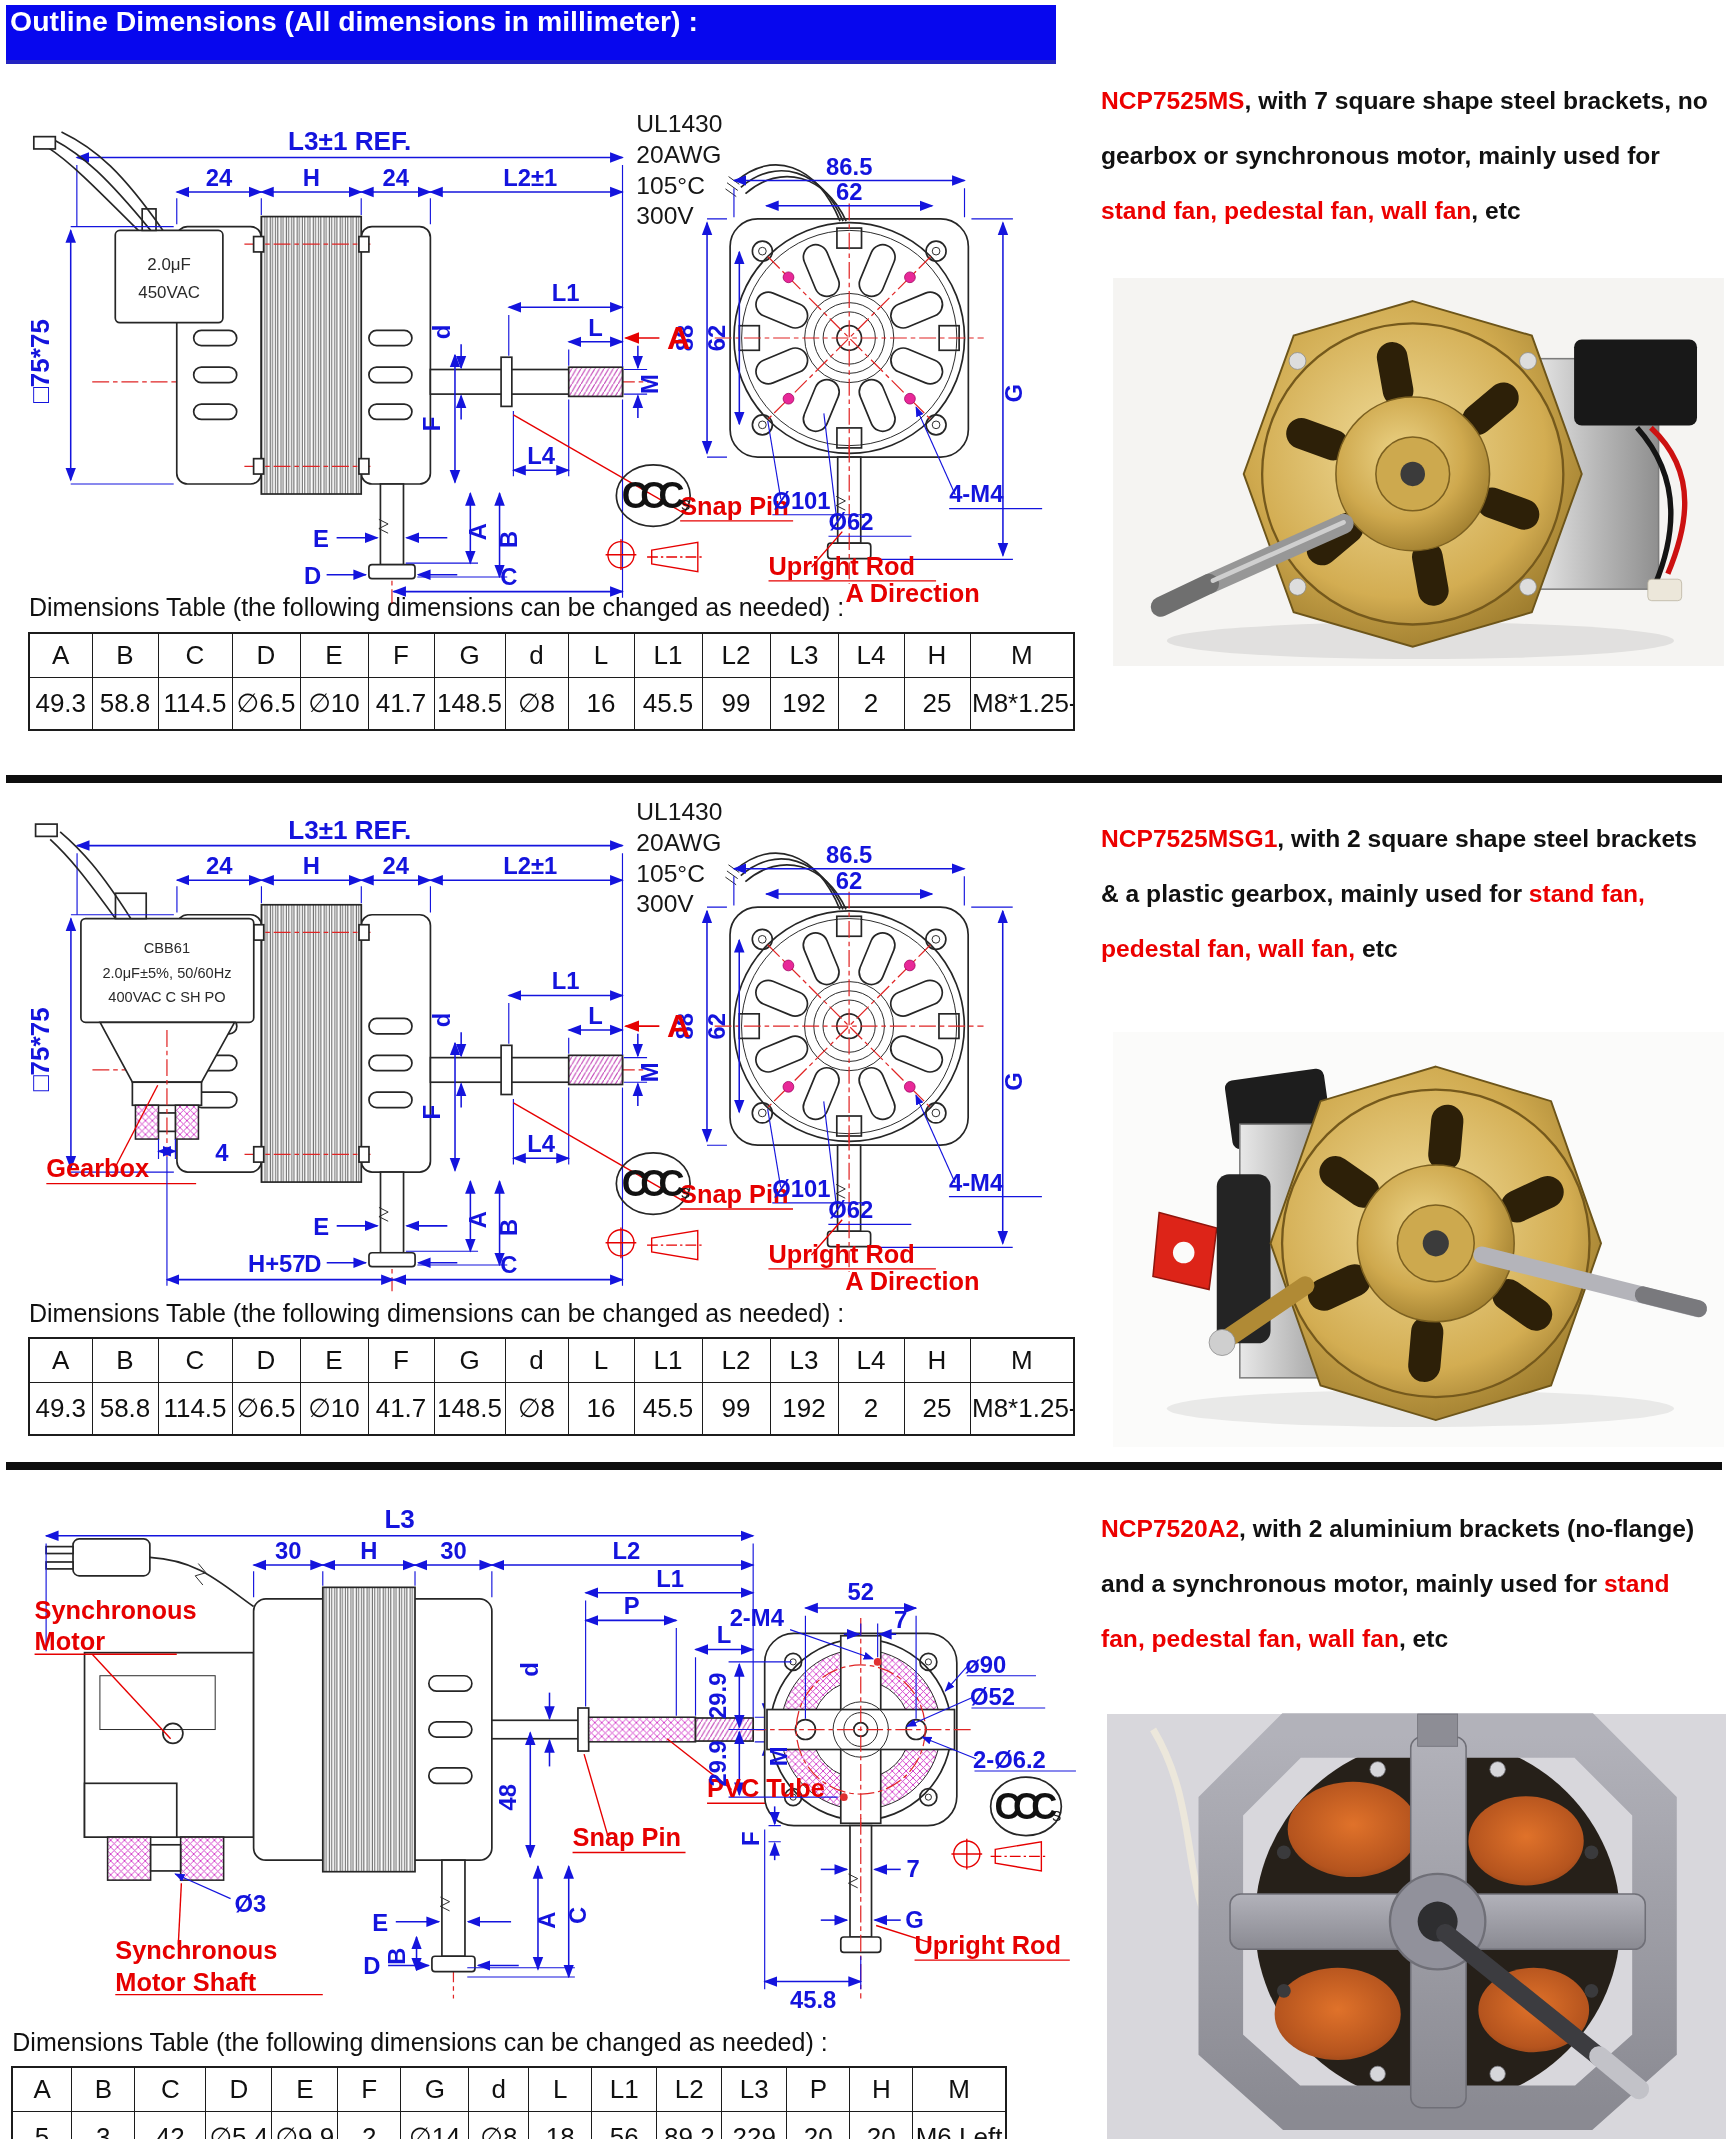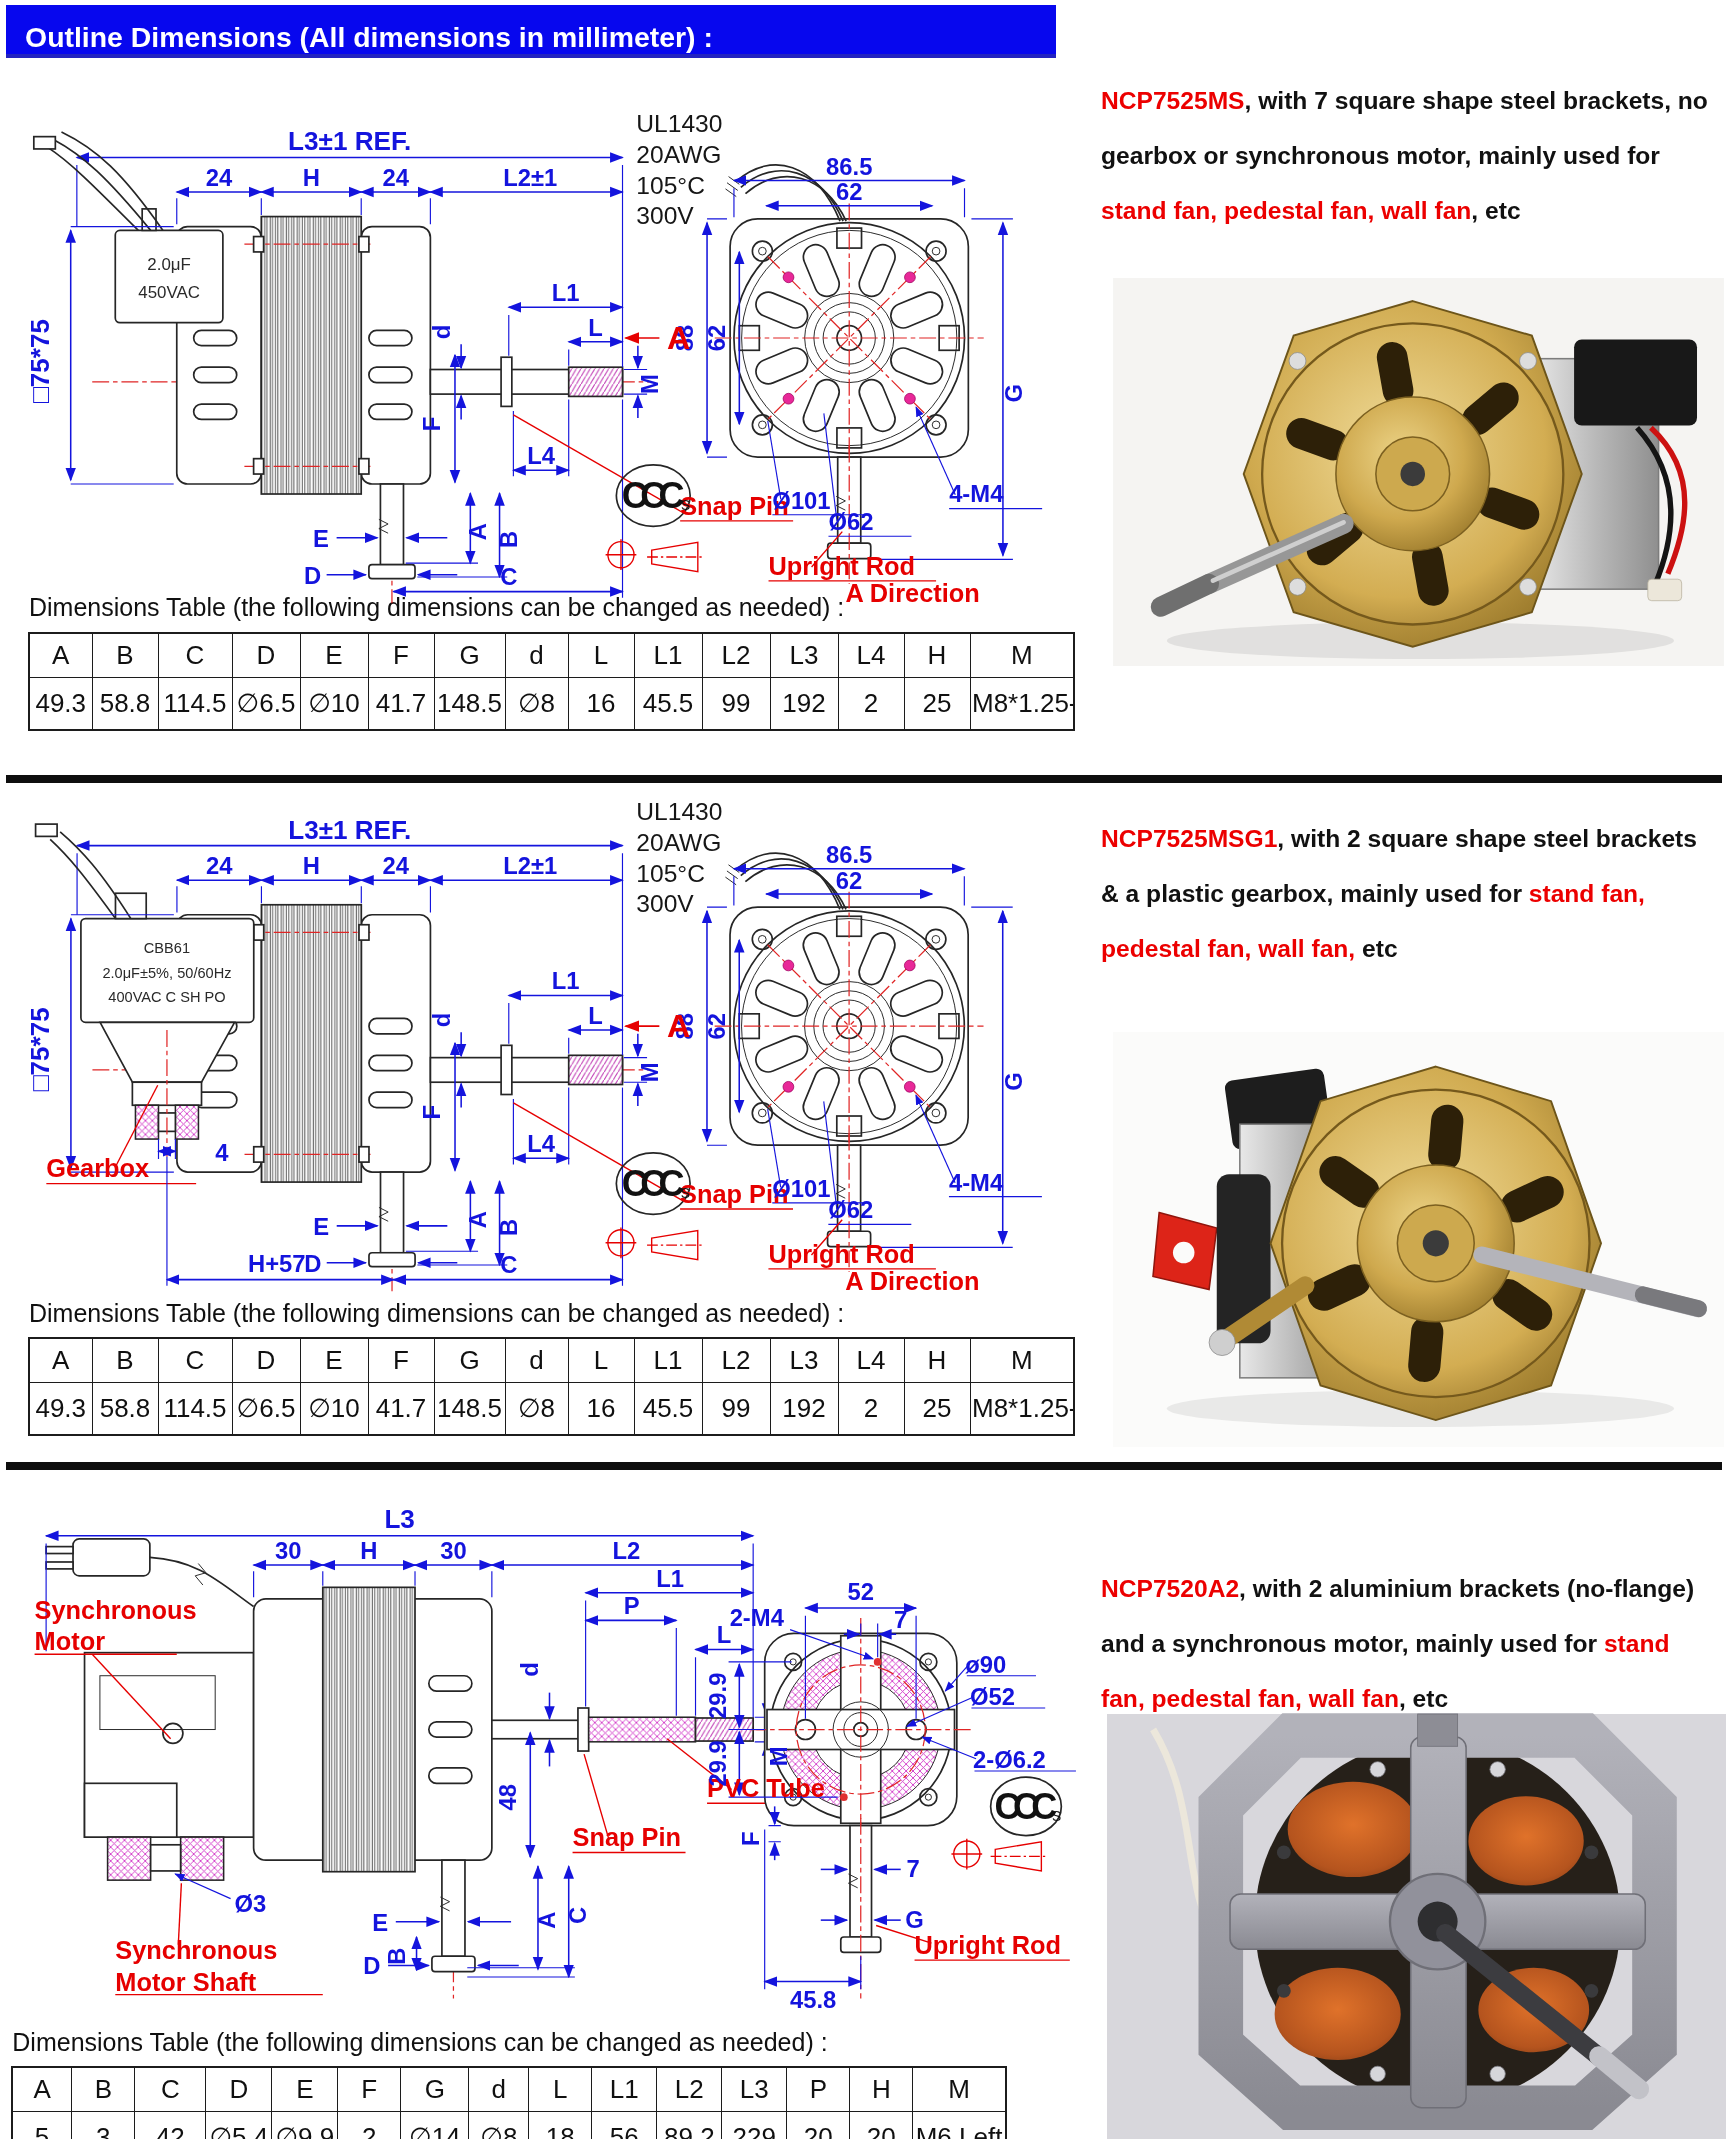--- a/index.html
+++ b/index.html
@@ -1,21 +1,21 @@
 <!DOCTYPE html>
 <html style="font-size:12.3px"><head>
 <meta charset="utf-8">
 <style>
   html,body{margin:0;padding:0;}
   body{width:1729px;height:2140px;position:relative;background:#fff;
        font-family:"Liberation Sans","DejaVu Sans",sans-serif;overflow:hidden;}
   .abs{position:absolute;}
-  #titlebar{left:6.1px;top:4.6px;width:1050px;height:53px;background:#0707ee;
+  #titlebar{left:6.1px;top:4.6px;width:1050px;height:59px;background:#0707ee;
     border-bottom:4.6px solid #2323c0;color:#fff;font-size:28.4px;font-weight:bold;
-    display:flex;align-items:flex-end;padding-left:19px;box-sizing:border-box;}
+    display:flex;align-items:flex-start;padding-left:4px;box-sizing:border-box;}
   .sep{left:6.1px;width:1716px;height:7.7px;background:#0e0e0e;}
   .caption{font-size:25px;color:#101010;white-space:nowrap;}
   .desc{width:611px;font-size:24.6px;font-weight:bold;color:#111;line-height:55px;}
   .desc .red{color:#ec0000;}
   table.dims{border-collapse:collapse;table-layout:fixed;background:#fff;border:2.3px solid #1c1c1c;}
   table.dims td{border:1.8px solid #1c1c1c;text-align:center;font-size:26px;color:#101010;
     overflow:hidden;white-space:nowrap;padding:0 1.5px;}
   table.dims tr.h td{height:43px;}
   table.dims tr.v td{height:51px;}
   svg{overflow:visible;}
@@ -47,21 +47,21 @@
 
 <div class="abs sep" style="top:775px;"></div>
 <div class="abs sep" style="top:1462px;"></div>
 
 <p class="abs desc" style="left:1101px;top:48px;">
   <span class="red">NCP7525MS</span><span>, </span><span>with 7 square shape steel brackets, no gearbox or synchronous motor, mainly used for </span><span class="red">stand fan, pedestal fan, wall fan</span><span>, etc</span>
 </p>
 <p class="abs desc" style="left:1101px;top:786px;">
   <span class="red">NCP7525MSG1</span><span>, </span><span>with 2 square shape steel brackets &amp; a plastic gearbox, mainly used for </span><span class="red">stand fan, pedestal fan, wall fan,</span><span> etc</span>
 </p>
-<p class="abs desc" style="left:1101px;top:1536px;">
+<p class="abs desc" style="left:1101px;top:1476px;">
   <span class="red">NCP7520A2</span><span>, </span><span>with 2 aluminium brackets (no-flange) and a synchronous motor, mainly used for </span><span class="red">stand fan, pedestal fan, wall fan</span><span>, etc</span>
 </p>
 
 <div class="abs caption" style="left:29px;top:593px;">Dimensions Table (the following dimensions can be changed as needed) :</div>
 <div class="abs caption" style="left:29px;top:1299px;">Dimensions Table (the following dimensions can be changed as needed) :</div>
 <div class="abs caption" style="left:12.3px;top:2028px;">Dimensions Table (the following dimensions can be changed as needed) :</div>
 
 <table class="abs dims" style="left:28px;top:632px;width:1047px;">
   <colgroup>
       <col style="width:63px">

